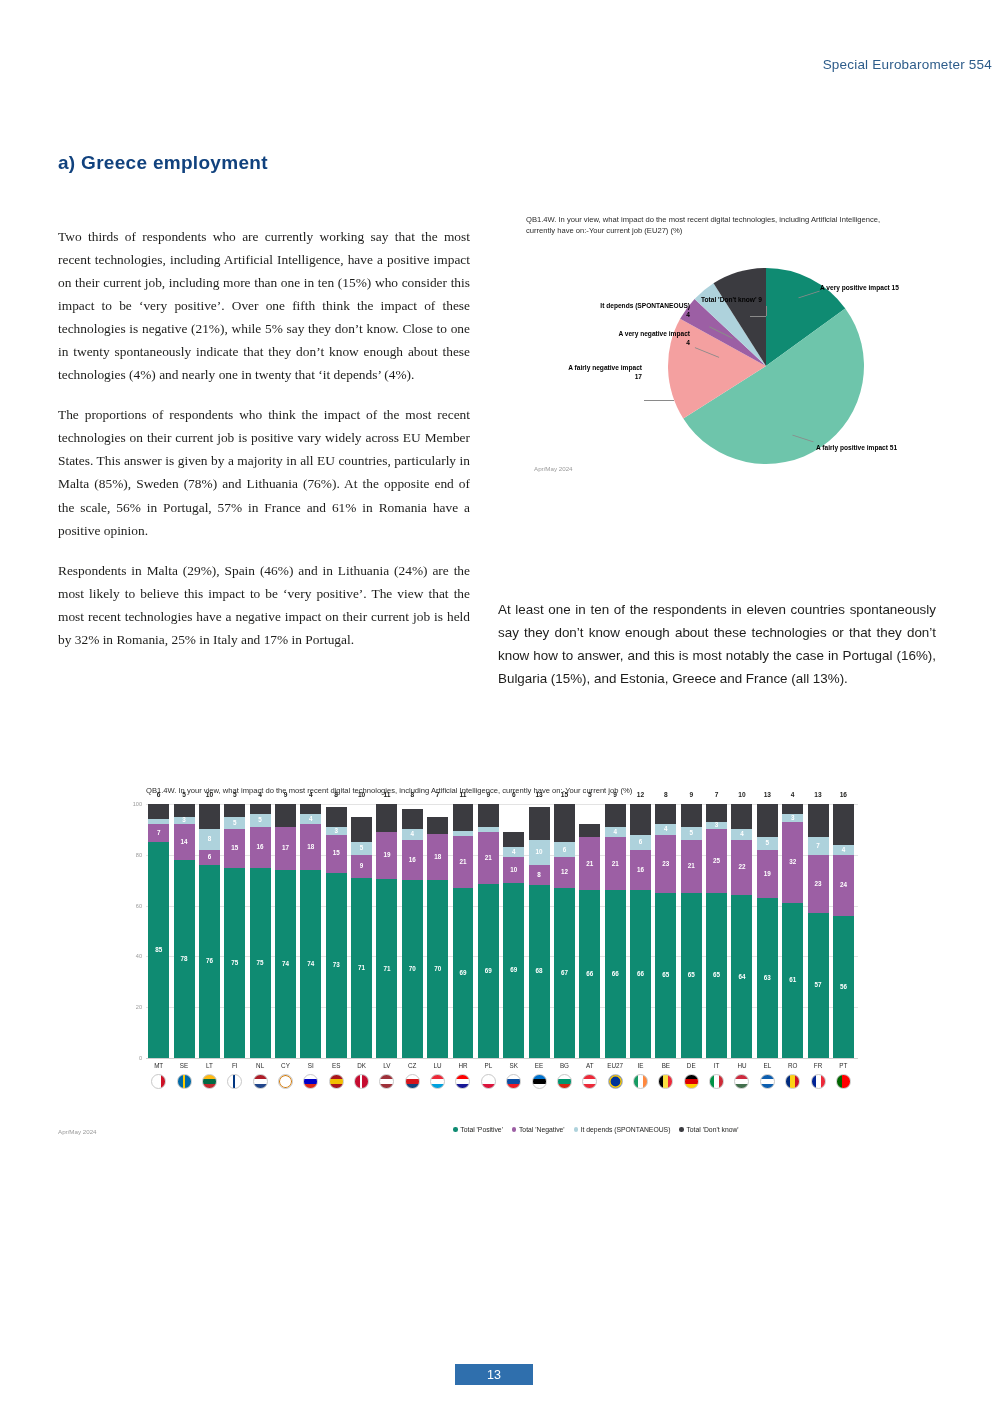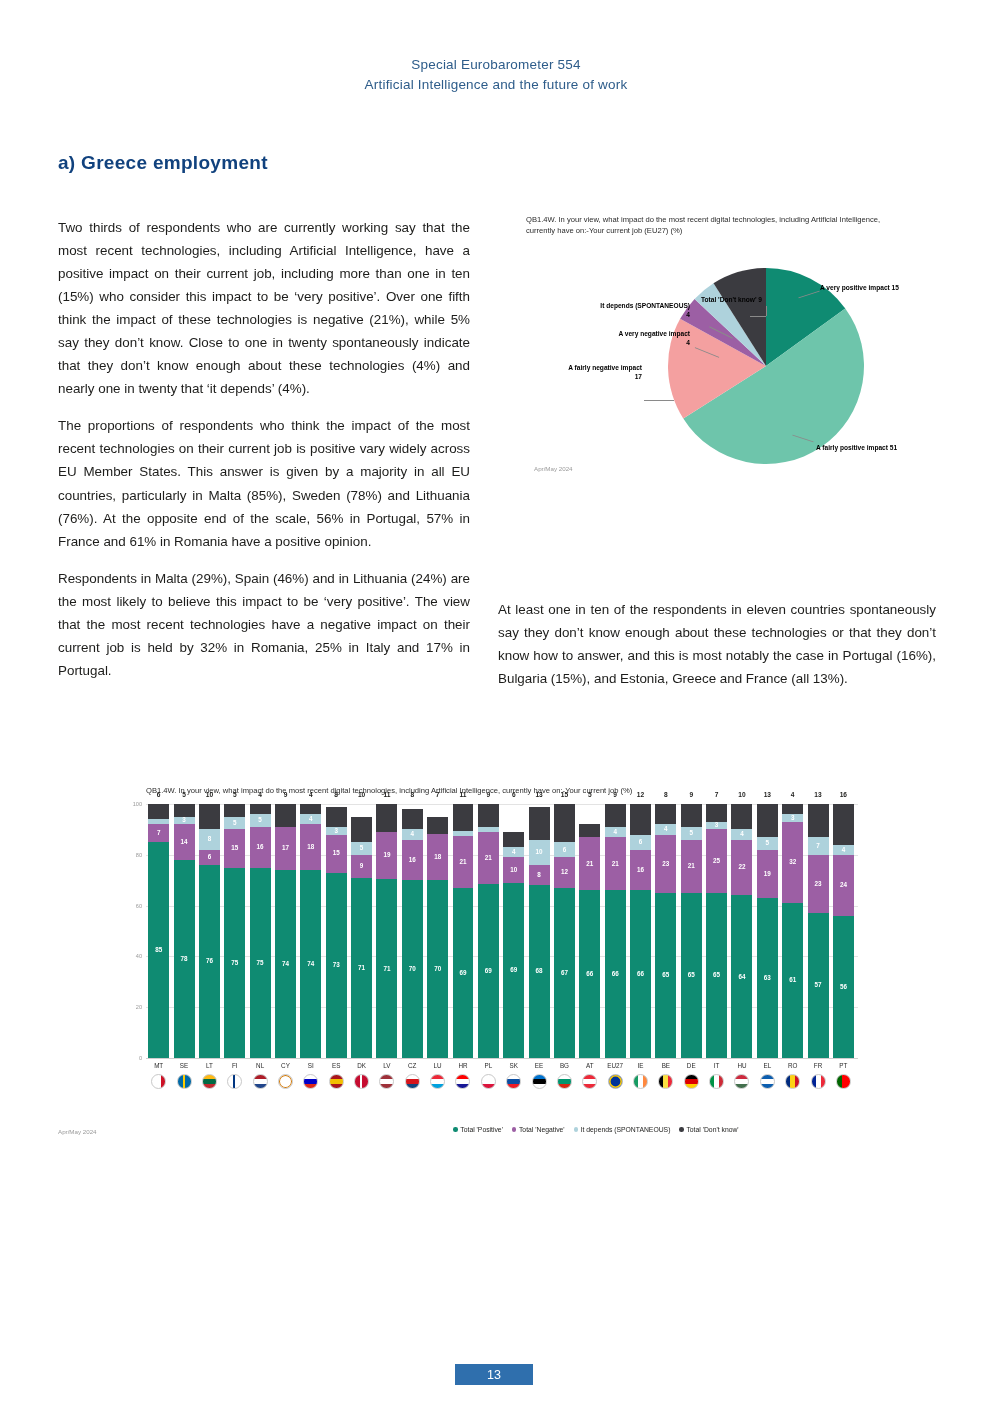--- a/index.html
+++ b/index.html
@@ -9,21 +9,21 @@
     height: 1403px;
     background: #ffffff;
     font-family: "Liberation Sans", sans-serif;
     color: #1a1a1a;
     position: relative;
     overflow: hidden;
   }
 
   
   .doc-header {
-    text-align: center;
+    text-align: right;
     padding-top: 55px;
     line-height: 1.45;
     font-size: 13.5px;
     color: #2d5c8a;
   }
   .doc-header div { letter-spacing: .2px; }
 
   
   .section-title {
     position: absolute;
@@ -39,21 +39,21 @@
   .col-left {
     position: absolute;
     left: 58px;
     top: 208px;
     width: 412px;
     font-size: 13.4px;
     line-height: 1.72;
     text-align: justify;
     color: #1d1d1b;
   }
-  .col-left p { margin: 8px 0 14px 0; }
+  .col-left p { margin: 17px 0 14px 0; font-family: Liberation Serif, serif; }
 
   .col-right-text {
     position: absolute;
     left: 498px;
     top: 598px;
     width: 438px;
     font-size: 13.4px;
     line-height: 1.72;
     text-align: justify;
     color: #1d1d1b;
@@ -253,21 +253,20 @@
     display: flex;
     align-items: center;
     justify-content: center;
   }
 </style>
 </head>
 <body>
 
 <div class="doc-header">
   <div>Special Eurobarometer 554</div>
-  <div>Artificial Intelligence and the future of work</div>
 </div>
 
 <div class="section-title">a)  Greece employment</div>
 
 <div class="col-left">
   <p>Two thirds of respondents who are currently working say that the most recent technologies, including Artificial Intelligence, have a positive impact on their current job, including more than one in ten (15%) who consider this impact to be ‘very positive’. Over one fifth think the impact of these technologies is negative (21%), while 5% say they don’t know. Close to one in twenty spontaneously indicate that they don’t know enough about these technologies (4%) and nearly one in twenty that ‘it depends’ (4%).</p>
   <p>The proportions of respondents who think the impact of the most recent technologies on their current job is positive vary widely across EU Member States. This answer is given by a majority in all EU countries, particularly in Malta (85%), Sweden (78%) and Lithuania (76%). At the opposite end of the scale, 56% in Portugal, 57% in France and 61% in Romania have a positive opinion.</p>
   <p>Respondents in Malta (29%), Spain (46%) and in Lithuania (24%) are the most likely to believe this impact to be ‘very positive’. The view that the most recent technologies have a negative impact on their current job is held by 32% in Romania, 25% in Italy and 17% in Portugal.</p>
 </div>
 

